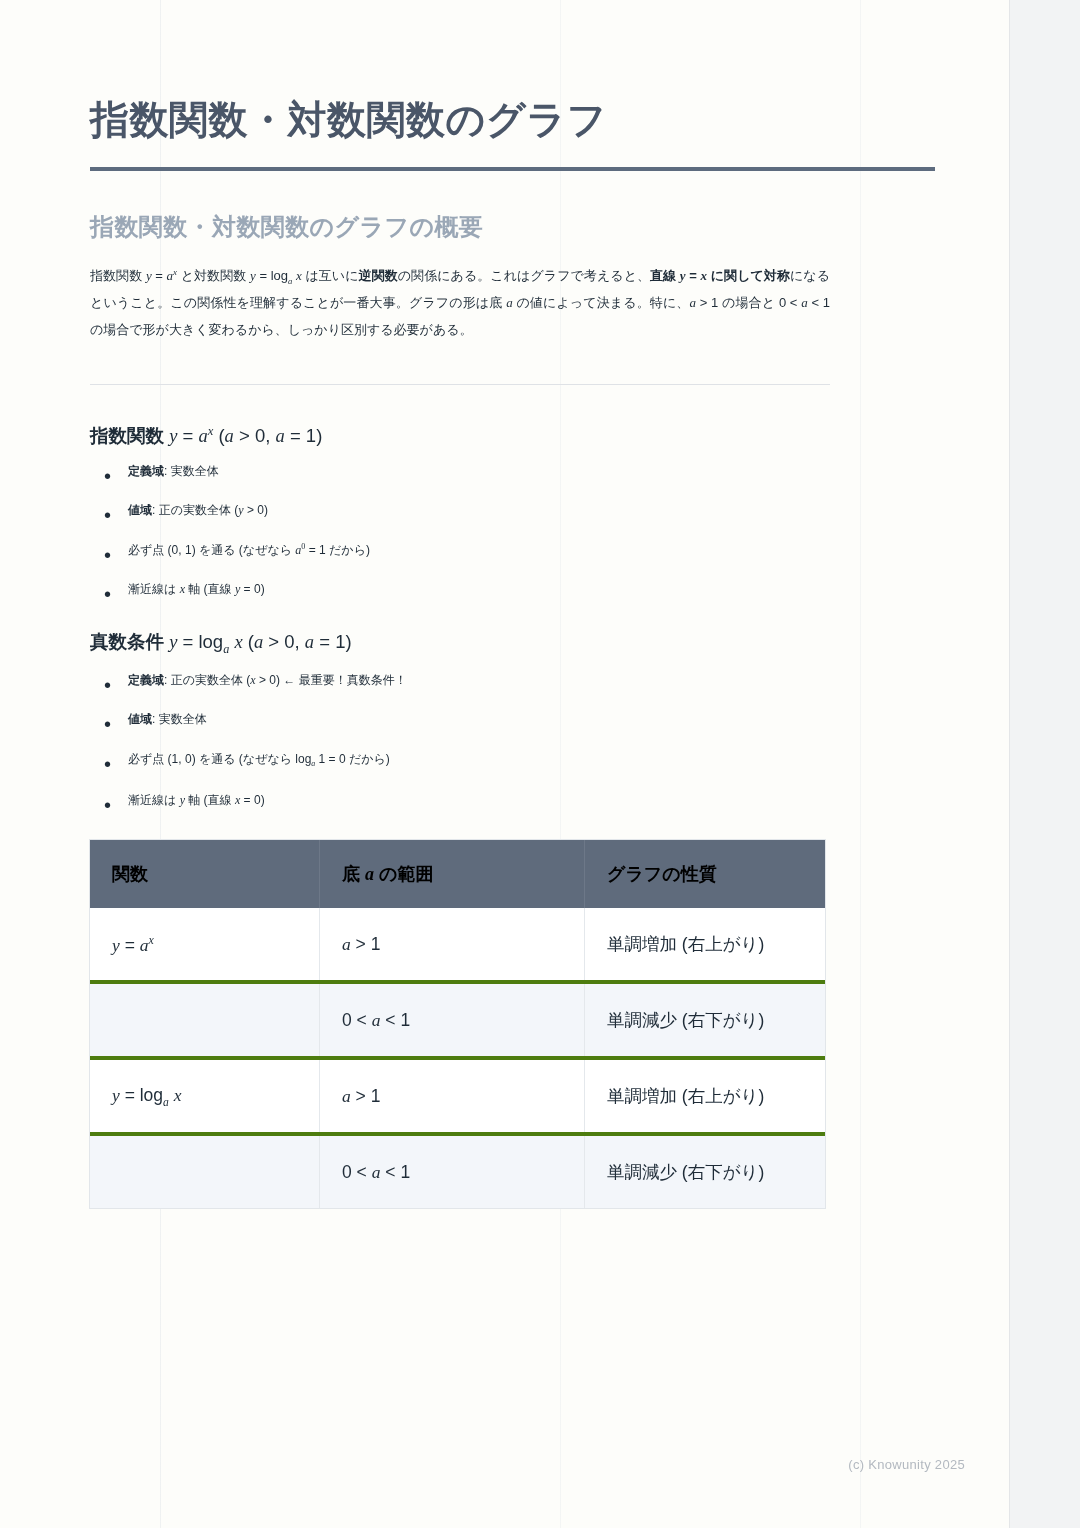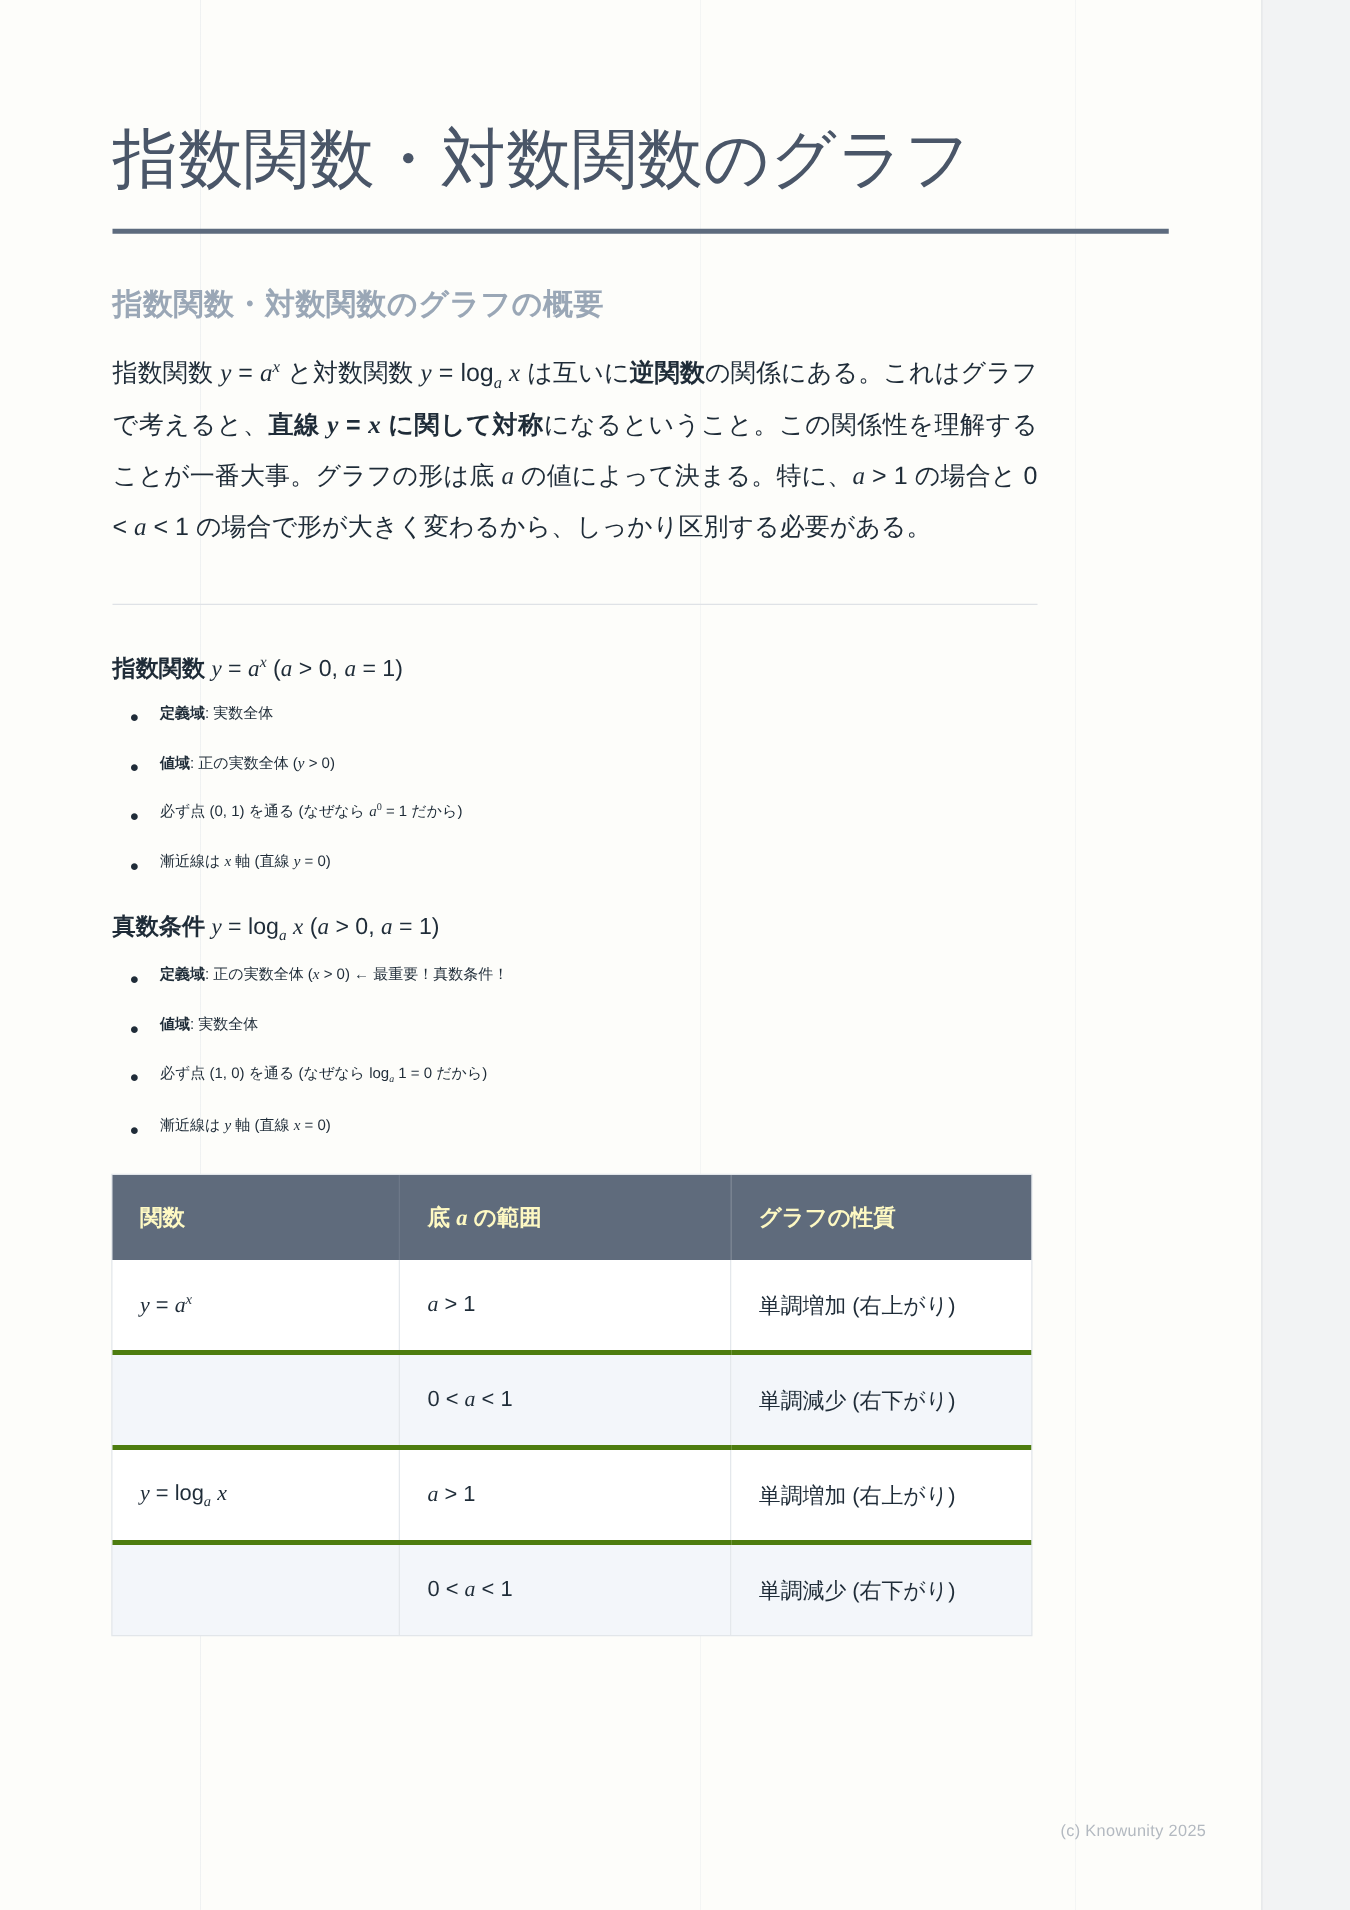--- a/index.html
+++ b/index.html
@@ -38,42 +38,42 @@
     background: #f2f3f4;
     border-left: 1px solid #e4e6e8;
   }
   .page {
     position: relative;
     padding: 74px 110px 0 90px;
     box-sizing: border-box;
     z-index: 2;
   }
   h1.title {
-    font-size: 52px;
+    font-size: 39px;
     line-height: 1.25;
-    font-weight: 400;
+    font-weight: 700;
     letter-spacing: 0.5px;
     color: #4a5668;
     margin: 22px 0 0 0;
   }
   .title-rule {
     height: 4px;
     background: #5d6b7e;
     margin: 22px 0 40px 0;
     width: 845px;
   }
   h2.section {
     font-size: 24px;
     font-weight: 700;
     color: #9aa7b6;
     margin: 0 0 20px 0;
     letter-spacing: 0.4px;
   }
   p.body {
-    font-size: 20px;
+    font-size: 13px;
     line-height: 2.05;
     margin: 0;
     width: 740px;
     color: #1f2c38;
     text-align: justify;
   }
   .divider {
     height: 1px;
     background: #dfe2e6;
     margin: 40px 0 38px 0;
@@ -123,21 +123,21 @@
   }
   table.prop-table {
     border-collapse: collapse;
     width: 735px;
     margin-top: 28px;
     font-size: 17.5px;
     box-shadow: 0 0 0 1px #e2e6ea;
   }
   table.prop-table thead th {
     background: #5f6b7c;
-    color: #fef9c3;
+    color: #000000;
     text-align: left;
     font-weight: 700;
     padding: 22px 22px;
     font-size: 18px;
     border-right: 1px solid #6d7888;
   }
   table.prop-table thead th:last-child { border-right: none; }
   table.prop-table td {
     padding: 24px 22px;
     border-right: 1px solid #e4e8ec;

